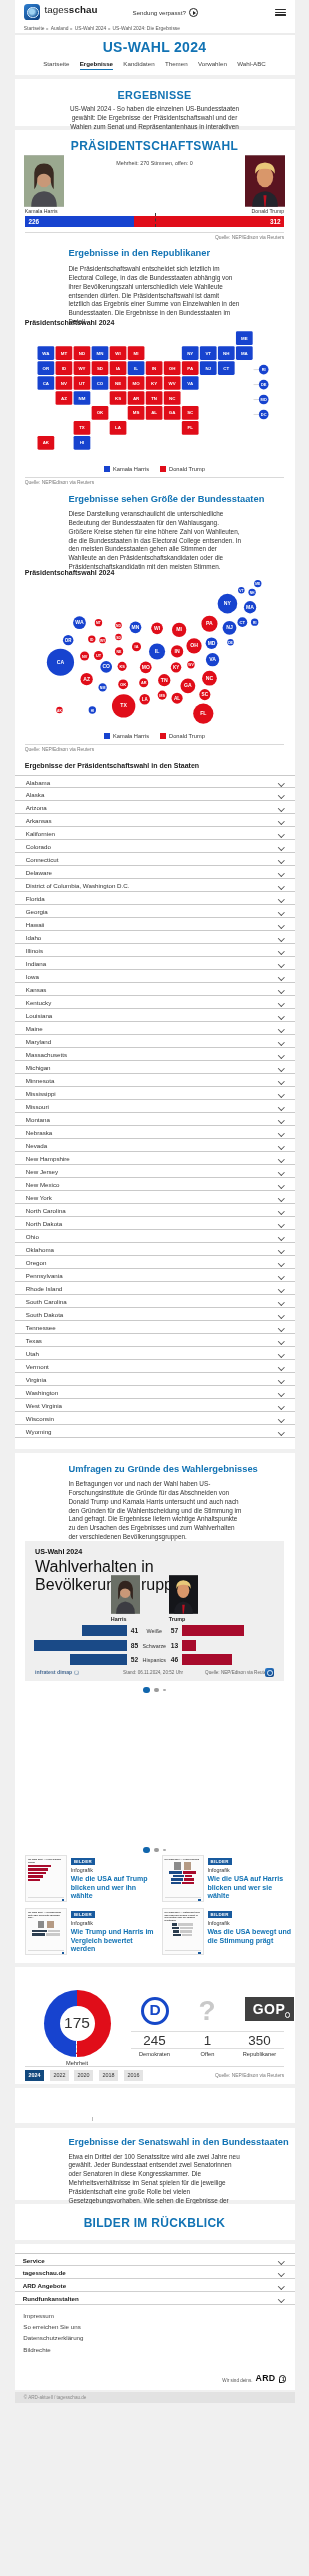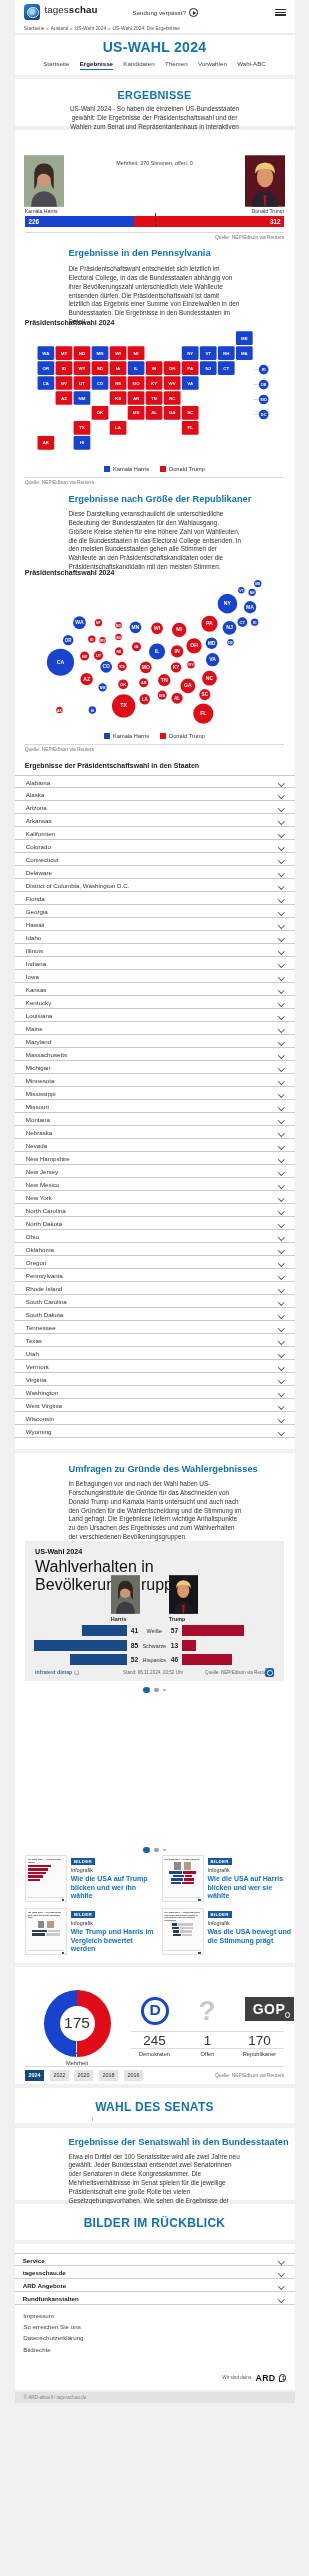--- a/index.html
+++ b/index.html
@@ -120,21 +120,21 @@
     border-radius:50%; font-style:normal; }
   .yearbtn { position:absolute; top:0; width:19.6px; height:10.3px; font-size:5.4px; text-align:center;
     line-height:10.3px; background:#e4e4e4; color:#333; cursor:pointer; }
   .yearbtn.active { background:#12497e; color:#fff; font-weight:bold; }
 
   
   .f-row { height:13px; border-bottom:0.5px solid #cfcfcf; position:relative; cursor:pointer; }
   .f-row .nm { position:absolute; left:8.2px; top:3.1px; font-size:6.2px; font-weight:bold; color:#222; }
   .f-link { height:11.3px; position:relative; cursor:pointer; }
   .f-link .nm { position:absolute; left:8.8px; top:2.1px; font-size:6.2px; color:#444; }
-  .ard { position:absolute; right:8.2px; display:flex; align-items:center; gap:3.1px; }
+  .ard { position:absolute; right:8.2px; display:flex; align-items:flex-end; gap:3.1px; }
   .ard .tag { font-size:4.6px; color:#555; }
   .ard .ard-t { font-size:8.8px; font-weight:bold; color:#111; letter-spacing:0.3px; }
   .ard .one { width:7.7px; height:7.7px; border:1px solid #111; border-radius:50% 50% 50% 0; position:relative; }
   .ard .one::after { content:"1"; position:absolute; left:2.1px; top:0px; font-size:5.2px; font-weight:bold; }
   .copybar { width:280px; margin:0 auto; height:11.3px; background:#e2e2e2; position:relative; }
   .copybar span { position:absolute; left:9.3px; top:3.1px; font-size:4.6px; color:#8a8a8a; }
 
   svg text { font-family:"Liberation Sans", sans-serif; }
   .embed-artifact { position:absolute; left:77px; width:1px; height:3.6px; background:#bbb; }
 </style>
@@ -171,20 +171,21 @@
 </div>
 <div class="gap"></div>
 
 <div class="card" style="height:47px">
   <div class="abs center-head" style="top:10.3px">ERGEBNISSE</div>
   <p class="abs body-text intro-text" style="top:26px">US-Wahl 2024 - So haben die einzelnen US-Bundesstaaten gewählt: Die Ergebnisse der Präsidentschaftswahl und der Wahlen zum Senat und Repräsentantenhaus in interaktiven Grafiken.</p>
 </div>
 <div class="gap"></div>
 
 <div class="card" style="height:1319px">
+  <div class="abs big-title" style="top:9.3px">PRÄSIDENTSCHAFTSWAHL</div>
   <div class="abs majority-note" style="top:30px">Mehrheit: 270 Stimmen, offen: 0</div>
 
   <div class="photo" style="left:9.8px; top:25px" id="photo-harris"><svg viewBox="0 0 78 100" width="100%" height="100%">
         <rect x="0" y="0" width="78" height="100" fill="#9aa88f"></rect>
         <path d="M14 100 Q14 72 39 70 Q64 72 64 100 Z" fill="#4a4a50"></path>
         <ellipse cx="39" cy="42" rx="16" ry="20" fill="#c89878"></ellipse>
         <path d="M20 34 Q22 16 39 16 Q56 16 58 34 L58 66 Q52 60 52 44 Q46 36 39 36 Q30 36 26 44 Q26 60 20 66 Z" fill="#3a2a22"></path>
       </svg></div>
   <div class="photo" style="right:9.8px; top:25px" id="photo-trump"><svg viewBox="0 0 78 100" width="100%" height="100%">
         <rect x="0" y="0" width="78" height="100" fill="#5a1420"></rect>
@@ -201,21 +202,21 @@
       <span class="num" style="left:3.6px">226</span>
     </div>
     <div class="seg" id="pres-rep" style="flex: 1 1 0%; background: rgb(224, 13, 25);">
       <span class="num" style="right:3.6px">312</span>
     </div>
     <div class="bar-marker" id="pres-marker" style="left: 50.1859%;"></div>
   </div>
   <div class="abs hr" style="top:102px"></div>
   <div class="abs source right" style="top:105px">Quelle: NEP/Edison via Reuters</div>
 
-  <h3 class="abs sec-heading" style="top:118px">Ergebnisse in den Pennsylvania</h3>
+  <h3 class="abs sec-heading" style="top:118px">Ergebnisse in den Republikaner</h3>
   <p class="abs body-text" style="top:135px">Die Präsidentschaftswahl entscheidet sich letztlich im Electoral College, in das die Bundesstaaten abhängig von ihrer Bevölkerungszahl unterschiedlich viele Wahlleute entsenden dürfen. Die Präsidentschaftswahl ist damit letztlich das Ergebnis einer Summe von Einzelwahlen in den Bundesstaaten. Die Ergebnisse in den Bundesstaaten im Detail.</p>
   <div class="abs chart-label" style="top:189px">Präsidentschaftswahl 2024</div>
 
   <svg class="abs" id="tile-map" style="top:200px; left:10.3px" width="260" height="132" viewBox="0 0 540 300">
       <rect x="454" y="3" width="38" height="31" rx="3" fill="#1743cf"></rect>
       <text x="473" y="22" text-anchor="middle" font-size="10" font-weight="bold" fill="#fff">ME</text>
       <rect x="3" y="37" width="38" height="31" rx="3" fill="#1743cf"></rect>
       <text x="22" y="56" text-anchor="middle" font-size="10" font-weight="bold" fill="#fff">WA</text>
       <rect x="44" y="37" width="38" height="31" rx="3" fill="#e00d19"></rect>
       <text x="63" y="56" text-anchor="middle" font-size="10" font-weight="bold" fill="#fff">MT</text>
@@ -320,21 +321,21 @@
       <circle cx="517" cy="192" r="11" fill="#1743cf"></circle>
       <text x="517" y="195.5" text-anchor="middle" font-size="9" font-weight="bold" fill="#fff">DC</text>
     </svg>
   <div class="abs legend" style="top:336px" id="legend-map">
       <span><span class="sw" style="background: rgb(23, 67, 207);"></span>Kamala Harris</span>
       <span><span class="sw" style="background: rgb(224, 13, 25);"></span>Donald Trump</span>
     </div>
   <div class="abs hr" style="top:347px"></div>
   <div class="abs source left" style="top:350px">Quelle: NEP/Edison via Reuters</div>
 
-  <h3 class="abs sec-heading" style="top:364px">Ergebnisse nach Größe der Republikaner</h3>
+  <h3 class="abs sec-heading" style="top:364px">Ergebnisse sehen Größe der Bundesstaaten</h3>
   <p class="abs body-text" style="top:380px">Diese Darstellung veranschaulicht die unterschiedliche Bedeutung der Bundesstaaten für den Wahlausgang. Größere Kreise stehen für eine höhere Zahl von Wahlleuten, die die Bundesstaaten in das Electoral College entsenden. In den meisten Bundesstaaten gehen alle Stimmen der Wahlleute an den Präsidentschaftskandidaten oder die Präsidentschaftskandidatin mit den meisten Stimmen.</p>
   <div class="abs chart-label" style="top:439px">Präsidentschaftswahl 2024</div>
 
   <svg class="abs" id="bubble-map" style="top:449px; left:10.3px" width="260" height="149" viewBox="0 0 504 290">
       <circle cx="452" cy="9" r="7.2" fill="#1743cf"></circle>
       <text x="452" y="12" text-anchor="middle" font-size="6.5" font-weight="bold" fill="#fff">ME</text>
       <circle cx="420" cy="22" r="6.235382907247958" fill="#1743cf"></circle>
       <text x="420" y="25" text-anchor="middle" font-size="6.5" font-weight="bold" fill="#fff">VT</text>
       <circle cx="441" cy="26" r="7.2" fill="#1743cf"></circle>
       <text x="441" y="29" text-anchor="middle" font-size="6.5" font-weight="bold" fill="#fff">NH</text>
@@ -817,39 +818,38 @@
   <div class="donut-num" style="left:29px; top:47px">175</div>
   <div class="abs" style="top:93px; left:29px; width:67px; text-align:center; font-size:5.7px; color:#333">Mehrheit</div>
   <div id="house-parties">
       <div class="p-logo" style="left: 125px; top: 30px;"><span class="dlogo"><span>D</span></span></div>
       <div class="p-num" style="left: 114px; top: 66px;">245</div>
       <div class="p-lab" style="left: 114px; top: 84px;">Demokraten</div>
       <div class="p-logo" style="left: 177px; top: 30px;"><span class="qmark">?</span></div>
       <div class="p-num" style="left: 167px; top: 66px;">1</div>
       <div class="p-lab" style="left: 167px; top: 84px;">Offen</div>
       <div class="p-logo" style="left: 230px; top: 30px;"><span class="goplogo">GOP<i></i></span></div>
-      <div class="p-num" style="left: 219px; top: 66px;">170</div>
+      <div class="p-num" style="left: 219px; top: 66px;">350</div>
       <div class="p-lab" style="left: 219px; top: 84px;">Republikaner</div>
     </div>
   <div class="sepline" style="left:116px; right:10.3px; top:64px"></div>
   <div class="sepline" style="left:116px; right:10.3px; top:81px"></div>
   <div class="abs hr" style="top:99px"></div>
   <div class="abs" style="top:103px; left:10.3px; height:10.3px" id="year-row">
       <div class="yearbtn active" style="left: 0px;">2024</div>
       <div class="yearbtn" style="left: 25px;">2022</div>
       <div class="yearbtn" style="left: 49px;">2020</div>
       <div class="yearbtn" style="left: 74px;">2018</div>
       <div class="yearbtn" style="left: 99px;">2016</div>
     </div>
   <div class="abs source right" style="top:106px">Quelle: NEP/Edison via Reuters</div>
 </div>
 <div class="gap"></div>
 
 <div class="card" style="height:35px">
-  <div class="abs big-title" style="top:11.3px">WAHL DES SENATS</div>
   <div class="embed-artifact" style="top:29px"></div>
 </div>
 <div class="gap"></div>
 
 <div class="card" style="height:72px">
   <h3 class="abs sec-heading" style="top:9.3px">Ergebnisse der Senatswahl in den Bundesstaaten</h3>
   <p class="abs body-text" style="top:25px">Etwa ein Drittel der 100 Senatssitze wird alle zwei Jahre neu gewählt. Jeder Bundesstaat entsendet zwei Senatorinnen oder Senatoren in diese Kongresskammer. Die Mehrheitsverhältnisse im Senat spielen für die jeweilige Präsidentschaft eine große Rolle bei vielen Gesetzgebungsvorhaben. Wie sehen die Ergebnisse der Wahlen um die Senatssitze 2024 in den Bundesstaaten aus?</p>
 </div>
 <div class="gap"></div>
 

